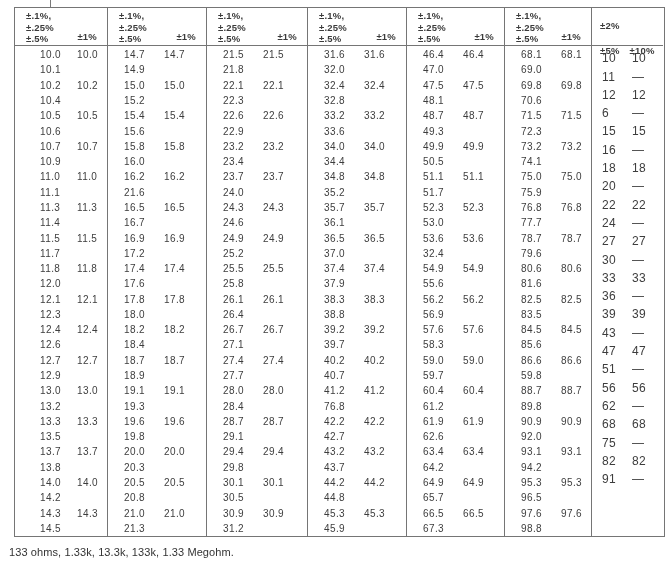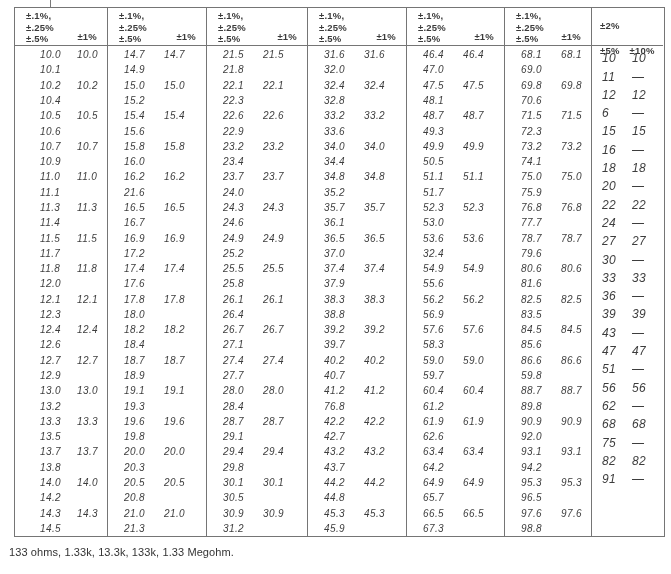--- a/index.html
+++ b/index.html
@@ -18,21 +18,21 @@
   .group:last-child{border-right:none;}
   .ghead{
     height:38px;box-sizing:border-box;border-bottom:1px solid #757575;
     position:relative;font-weight:bold;font-size:9.5px;color:#3b3b3b;letter-spacing:0.2px;
   }
   .hlines{position:absolute;left:11px;top:2px;line-height:11.5px;white-space:nowrap;}
   .h1pct{position:absolute;right:10px;bottom:3px;line-height:11px;}
   .coarse-l1{position:absolute;left:8px;top:12px;line-height:11px;}
   .coarse-l2{position:absolute;left:8px;top:37px;line-height:11px;white-space:nowrap;}
   .coarse-l2 .ten{margin-left:10px;}
-  .gbody{flex:1;display:flex;flex-direction:column;padding-top:1px;box-sizing:border-box;font-style:italic;}
+  .gbody{flex:1;display:flex;flex-direction:column;padding-top:1px;box-sizing:border-box;}
   .row{flex:1;display:flex;align-items:center;font-size:10px;letter-spacing:0.4px;color:#3d3d3d;}
   .c1{box-sizing:border-box;padding-left:25px;width:62px;white-space:nowrap;}
   .group.narrow .c1{padding-left:16px;width:56px;}
   .c2{flex:1;white-space:nowrap;}
   .row7{height:18.3px;flex:none;display:flex;align-items:flex-end;font-size:12px;letter-spacing:0.4px;color:#3d3d3d;}
   .row7 .c1{padding-left:10px;width:38px;}
   .row7 .c2{flex:1;padding-left:2px;}
   .footnote{
     position:absolute;left:9px;top:546px;width:655px;
     font-size:11px;line-height:13.5px;color:#333333;letter-spacing:0.1px;

